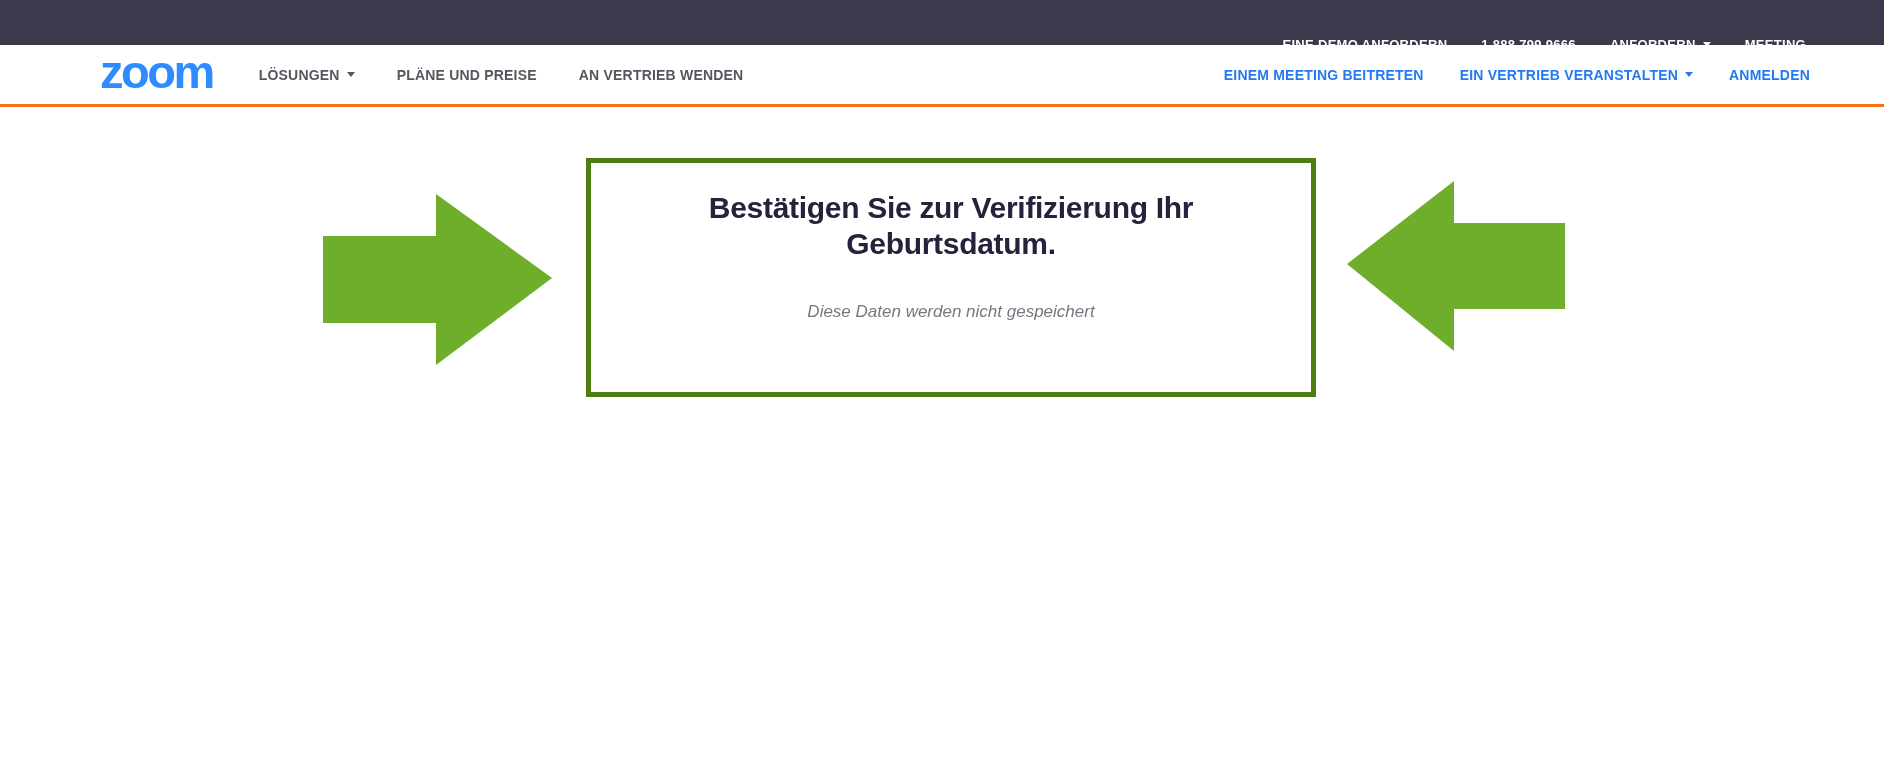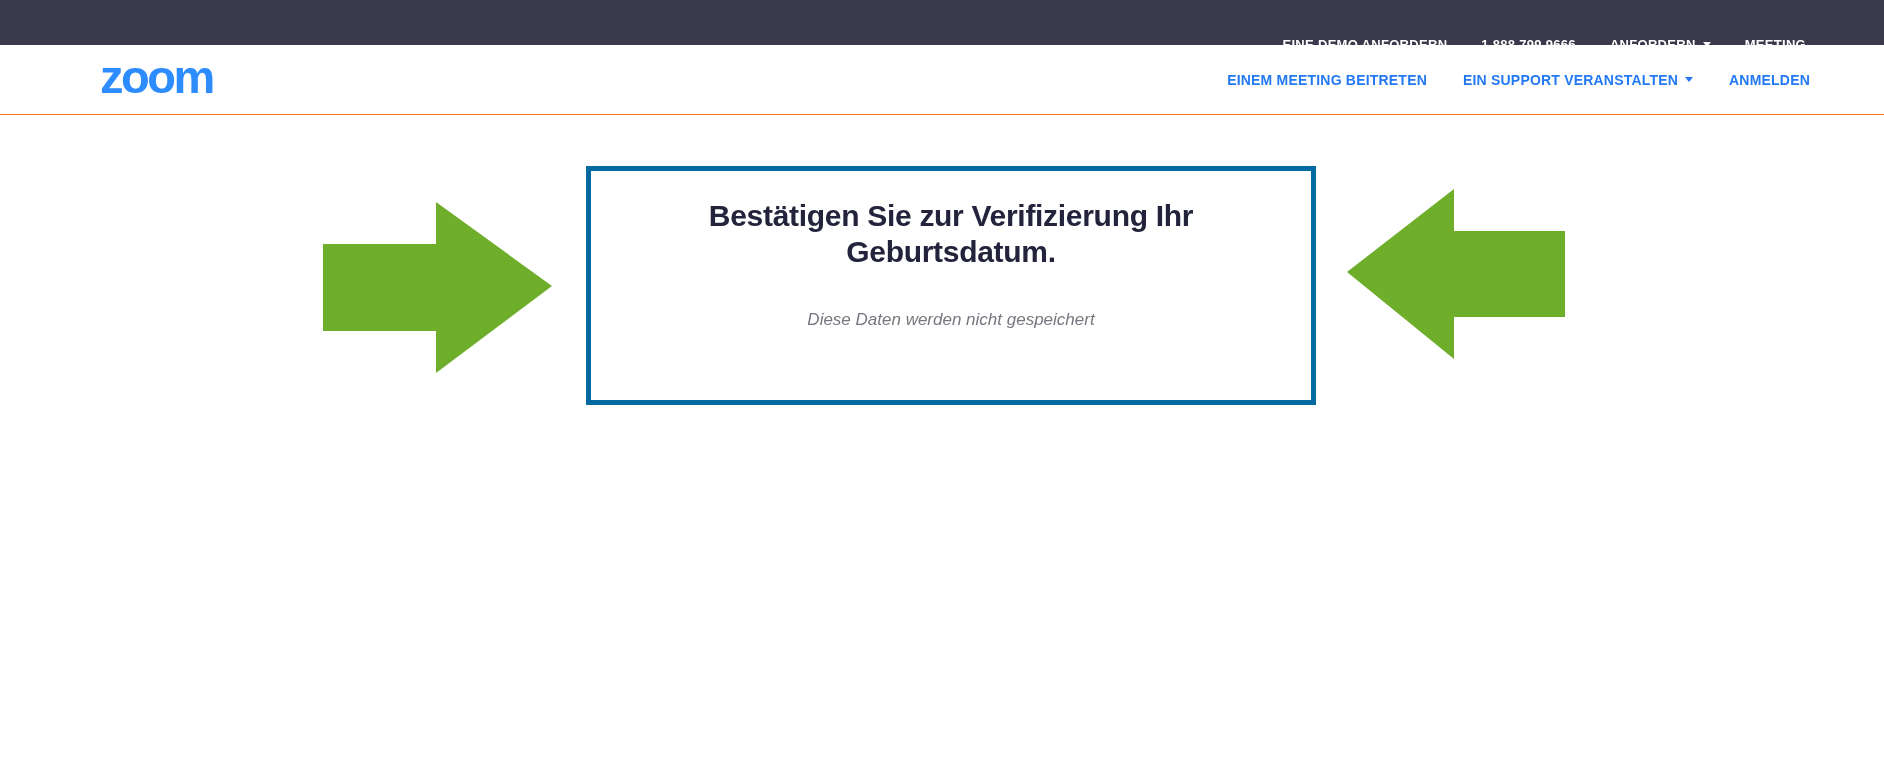--- a/index.html
+++ b/index.html
@@ -25,21 +25,21 @@
   }
 
   .caret-down {
     width: 0; height: 0; display: inline-block;
     border-left: 4px solid transparent; border-right: 4px solid transparent;
     border-top: 5px solid currentColor; margin-left: 7px;
   }
 
   
   .header {
-    height: 70px; background: #ffffff; border-bottom: 1px solid #f97316;
+    height: 62px; background: #ffffff; border-bottom: 3px solid #f97316;
     display: flex; align-items: center; padding: 0 74px 0 100px;
   }
   .logo {
     font-size: 47px; font-weight: bold; color: #2D8CFF;
     letter-spacing: -2.5px; line-height: 1; margin-right: 46px;
     padding-bottom: 6px; cursor: pointer;
   }
   .main-nav { display: flex; gap: 42px; }
   .nav-item {
     font-size: 14px; font-weight: bold; color: #55575f; letter-spacing: .2px;
@@ -56,21 +56,21 @@
     font-size: 14px; letter-spacing: .3px; padding: 13px 21px; cursor: pointer;
     white-space: nowrap;
   }
 
   
   .main { position: relative; height: 633px; background: #ffffff; }
 
   .verify-box {
     position: absolute; left: 586px; top: 51px;
     width: 730px; height: 239px;
-    border: 5px solid #0369a1; background: #ffffff; text-align: center;
+    border: 5px solid #4d7c0f; background: #ffffff; text-align: center;
   }
   .verify-title {
     margin: 27px 20px 0; font-size: 30px; font-weight: bold;
     color: #23233c; letter-spacing: -.3px; line-height: 36px;
   }
   .controls {
     display: flex; justify-content: center; align-items: center;
     gap: 13px; margin-top: 48px;
   }
   .select-box {
@@ -105,25 +105,33 @@
   <span class="tb-item">
     <span>ANFORDERN</span>
     <i class="caret-down"></i>
   </span>
   <span class="tb-item">MEETING</span>
 </div>
 
 <div class="header">
   <div class="logo">zoom</div>
 
+  <div class="main-nav">
+    <span class="nav-item">
+      <span>LÖSUNGEN</span>
+      <i class="caret-down"></i>
+    </span>
+    <span class="nav-item">PLÄNE UND PREISE</span>
+    <span class="nav-item">AN VERTRIEB WENDEN</span>
+  </div>
 
   <div class="right-nav">
     <span class="nav-link">EINEM MEETING BEITRETEN</span>
     <span class="nav-link">
-      <span>EIN SUPPORT VERANSTALTEN</span>
+      <span>EIN VERTRIEB VERANSTALTEN</span>
       <i class="caret-down"></i>
     </span>
     <span class="nav-link">ANMELDEN</span>
   </div>
 </div>
 
 <div class="main">
 
   <div class="arrow arrow-left">
     <svg width="229" height="171" viewBox="0 0 229 171">

